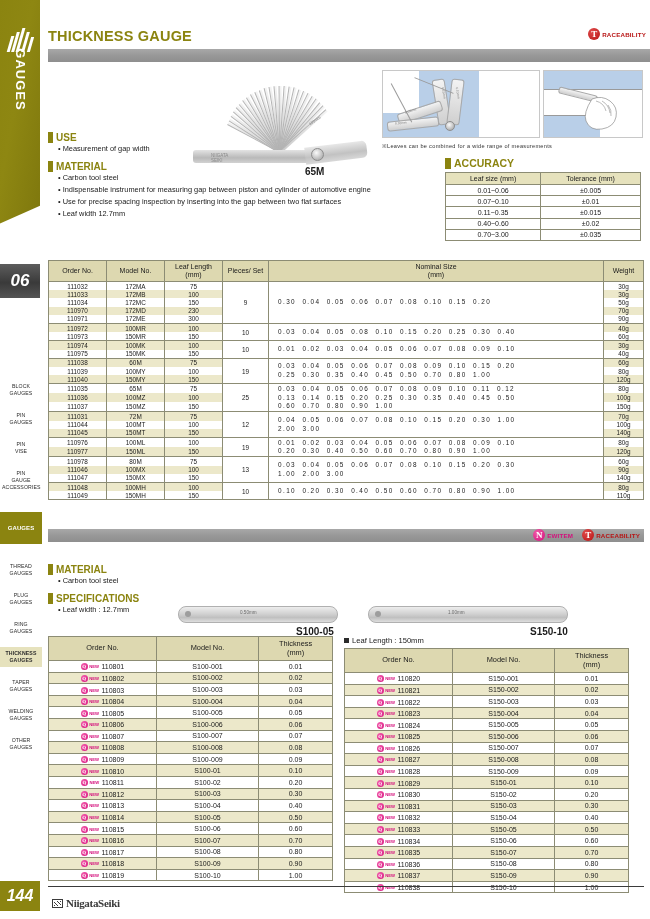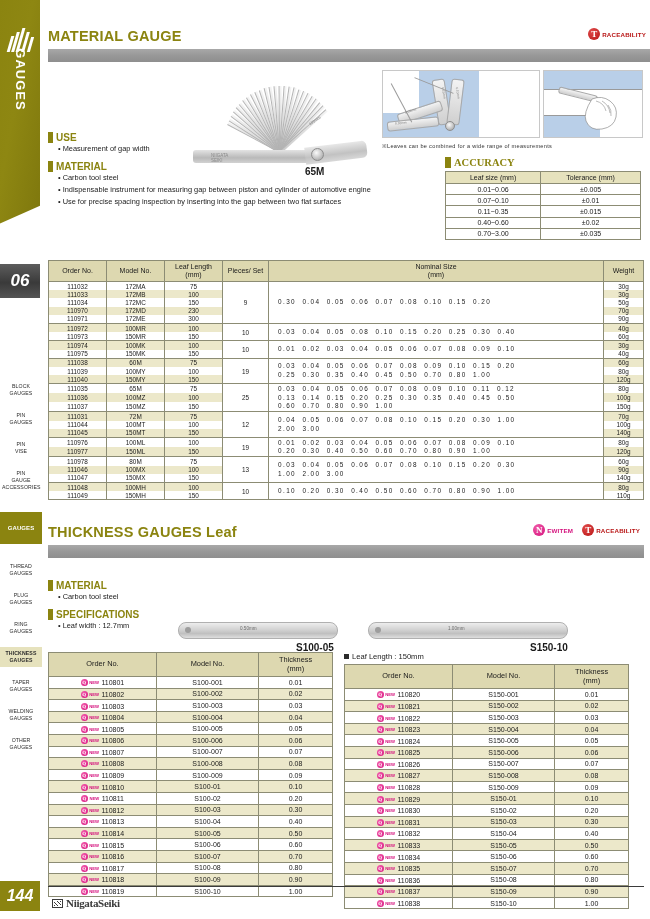--- a/index.html
+++ b/index.html
@@ -163,21 +163,21 @@
   }
   .illcap {
     position: absolute; left: 382px; top: 142px;
     font-size: 5.6px; color: #333; letter-spacing: .3px;
   }
 
   
   .acc-wrap { position: absolute; left: 445px; top: 157px; width: 200px; }
   .acc-title {
     color: #8b8410; font-size: 10.5px; font-weight: bold;
-    display: flex; align-items: center; gap: 3px; font-family: Liberation Serif, serif;
+    display: flex; align-items: center; gap: 3px;
   }
   .acc-title .tick { width: 6px; height: 11px; background: #8b8410; }
   table.acc {
     border-collapse: collapse; margin-top: 3px; width: 196px;
     font-size: 7px;
   }
   table.acc th {
     background: #e6e2bd; border: .6px solid #8c8c74;
     padding: 2px 0; font-weight: normal; font-size: 7px;
   }
@@ -340,21 +340,21 @@
       <div class="sb-item">
         <div>OTHER</div>
         <div>GAUGES</div>
       </div>
     </div>
   <div class="sb-page">144</div>
 </div>
 
 <div class="content">
   <div style="position:relative;padding-top:28px">
-    <div class="sec-title">MATERIAL GAUGE</div>
+    <div class="sec-title">THICKNESS GAUGE</div>
     <div class="badge-row" style="top:28px" id="s1-badges">
         <div class="badge">
           <span class="circ red">T</span>
           <span class="btext red">RACEABILITY</span>
         </div>
       </div>
     <div class="gray-bar"></div>
   </div>
 
   <div style="height:64px"></div>
@@ -368,20 +368,21 @@
 
     <div class="subhead">
       <span class="tick"></span>
       <span>MATERIAL</span>
     </div>
     <div class="bullets">• Carbon tool steel</div>
 
     <div class="bullets" style="width:560px">
       <div>• Indispensable instrument for measuring gap between piston and cylinder of automotive engine</div>
       <div>• Use for precise spacing inspection by inserting into the gap between two flat surfaces</div>
+      <div>• Leaf width   12.7mm</div>
     </div>
   </div>
 </div>
 
 <div class="photo-main">
   <div class="fan" id="fan">
       <i style="transform: rotate(-62deg); height: 59.6337px;"></i>
       <i style="transform: rotate(-57.6deg); height: 60.4299px;"></i>
       <i style="transform: rotate(-53.2deg); height: 61.1883px;"></i>
       <i style="transform: rotate(-48.8deg); height: 61.9043px;"></i>
@@ -665,21 +666,20 @@
         <td class="">111049</td>
         <td class="">150MH</td>
         <td class="">150</td>
         <td class="wt ">110g</td>
       </tr>
     </tbody>
   </table>
 
 <div style="position:absolute;left:48px;top:524px;width:596px">
   <div style="position:relative">
-    <div class="sec-title">THICKNESS GAUGES Leaf</div>
     <div class="badge-row" style="top:0" id="s2-badges">
         <div class="badge">
           <span class="circ pink">N</span>
           <span class="btext pink">EWITEM</span>
         </div>
         <div class="badge">
           <span class="circ red">T</span>
           <span class="btext red">RACEABILITY</span>
         </div>
       </div>

